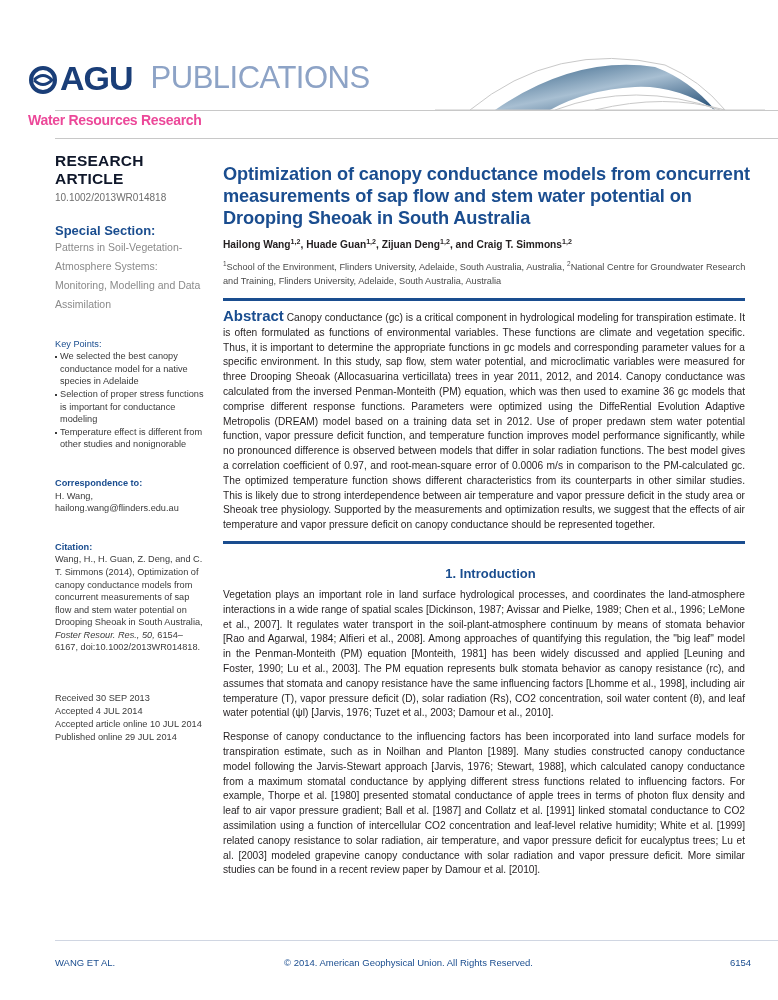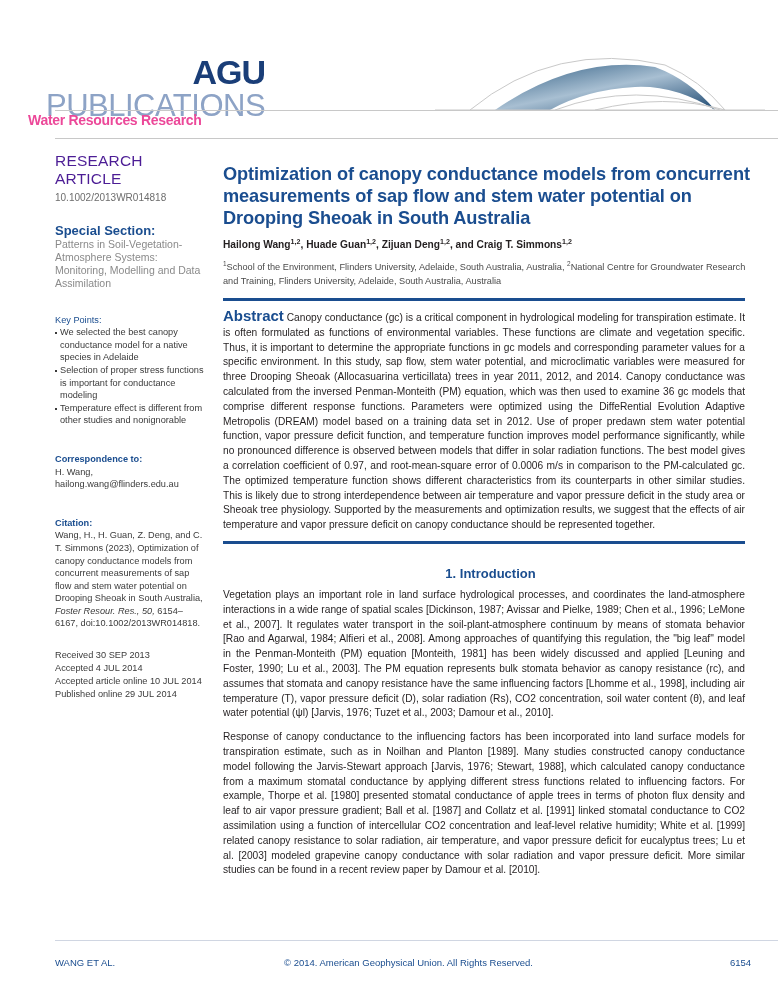--- a/index.html
+++ b/index.html
@@ -1,42 +1,42 @@
 <!DOCTYPE html>
 <html><head>
 <meta charset="utf-8">
 <style>
   html, body { margin:0; padding:0; background:#ffffff; }
   body { width:778px; height:1000px; position:relative; overflow:hidden;
          font-family:"Liberation Sans", "DejaVu Sans", sans-serif; color:#231f20; }
   .abs { position:absolute; }
 
   
-  .logo { left:28px; top:55px; height:40px; display:flex; align-items:flex-end;flex-direction:column; }
+  .logo { left:28px; top:55px; height:40px; display:flex; align-items:flex-end; }
   .logo-mark { width:30px; height:30px; margin-right:2px; }
   .logo-agu { font-weight:bold; font-size:34px; color:#1a3e78; letter-spacing:-1px; line-height:34px; }
   .logo-pub { font-size:31px; color:#8da3c6; line-height:34px; letter-spacing:-0.5px; margin-left:18px; }
   .wave { left:435px; top:45px; width:330px; height:70px; }
   .hr-top { left:55px; top:110px; width:723px; height:1px; background:#c8c8c8; }
   .journal { left:28px; top:112px; font-size:14px; font-weight:bold; color:#ec4899; letter-spacing:-0.3px; }
   .hr-journal { left:55px; top:138px; width:723px; height:1px; background:#c8c8c8; }
 
   
   .side { left:55px; top:152px; width:150px; font-size:9.2px; line-height:12.6px; color:#3a3a3a; }
-  .ra { font-size:15.5px; font-weight:normal; color:#4c1d95; letter-spacing:0.2px; line-height:18px; }
+  .ra { font-size:15.5px; font-weight:bold; color:#0f172a; letter-spacing:0.2px; line-height:18px; }
   .doi { color:#6d6d6d; font-size:10px; margin-top:4px; }
   .ss-h { font-size:13px; font-weight:bold; color:#1a4d8f; margin-top:18px; line-height:15px; }
-  .ss-t { color:#8a8a8a; font-size:10.5px; line-height:13px; }
+  .ss-t { color:#8a8a8a; font-size:10.5px; line-height:19px; }
   .kp-h { font-weight:normal; color:#1a4d8f; font-size:9.2px; margin-top:24px; }
   .kp-list { margin:0; padding:0; list-style:none; }
   .kp-list li { position:relative; padding-left:5px; }
   .kp-list li::before { content:""; position:absolute; left:0; top:6px; width:2px; height:2px; background:#3a3a3a; }
   .cor-h { font-weight:bold; color:#1a4d8f; margin-top:26px; }
   .cit-h { font-weight:bold; color:#1a4d8f; margin-top:26px; }
-  .dates { margin-top:19px; line-height:13px; }
+  .dates { margin-top:38px; line-height:13px; }
 
   
   .main { left:223px; top:163px; width:535px; }
   .title { font-size:18.2px; font-weight:bold; color:#1a4d8f; line-height:22px; letter-spacing:-0.1px; }
   .authors { font-size:10.2px; font-weight:bold; margin-top:10px; color:#231f20; }
   .affil { font-size:9.2px; color:#4a4a4a; margin-top:10px; line-height:14px; }
   sup { font-size:70%; line-height:0; vertical-align:super; }
   .rule { height:3px; background:#1a4d8f; width:522px; }
   .abstract { font-size:10.2px; line-height:14.8px; color:#231f20; margin-top:8px; width:522px; text-align:justify; }
   .abs-h { font-size:15px; font-weight:bold; color:#1a4d8f; }
@@ -92,21 +92,21 @@
     <li>Selection of proper stress functions is important for conductance modeling</li>
     <li>Temperature effect is different from other studies and nonignorable</li>
   </ul>
 
   <div class="cor-h">Correspondence to:</div>
   <div>H. Wang,</div>
   <div>hailong.wang@flinders.edu.au</div>
 
   <div class="cit-h">Citation:</div>
   <div>
-    <span>Wang, H., H. Guan, Z. Deng, and C. T. Simmons (2023), Optimization of canopy conductance models from concurrent measurements of sap flow and stem water potential on Drooping Sheoak in South Australia,</span>
+    <span>Wang, H., H. Guan, Z. Deng, and C. T. Simmons (2014), Optimization of canopy conductance models from concurrent measurements of sap flow and stem water potential on Drooping Sheoak in South Australia,</span>
     <i>Foster Resour. Res., 50,</i>
     <span>6154–6167, doi:10.1002/2013WR014818.</span>
   </div>
 
   <div class="dates">
     <div>Received 30 SEP 2013</div>
     <div>Accepted 4 JUL 2014</div>
     <div>Accepted article online 10 JUL 2014</div>
     <div>Published online 29 JUL 2014</div>
   </div>

